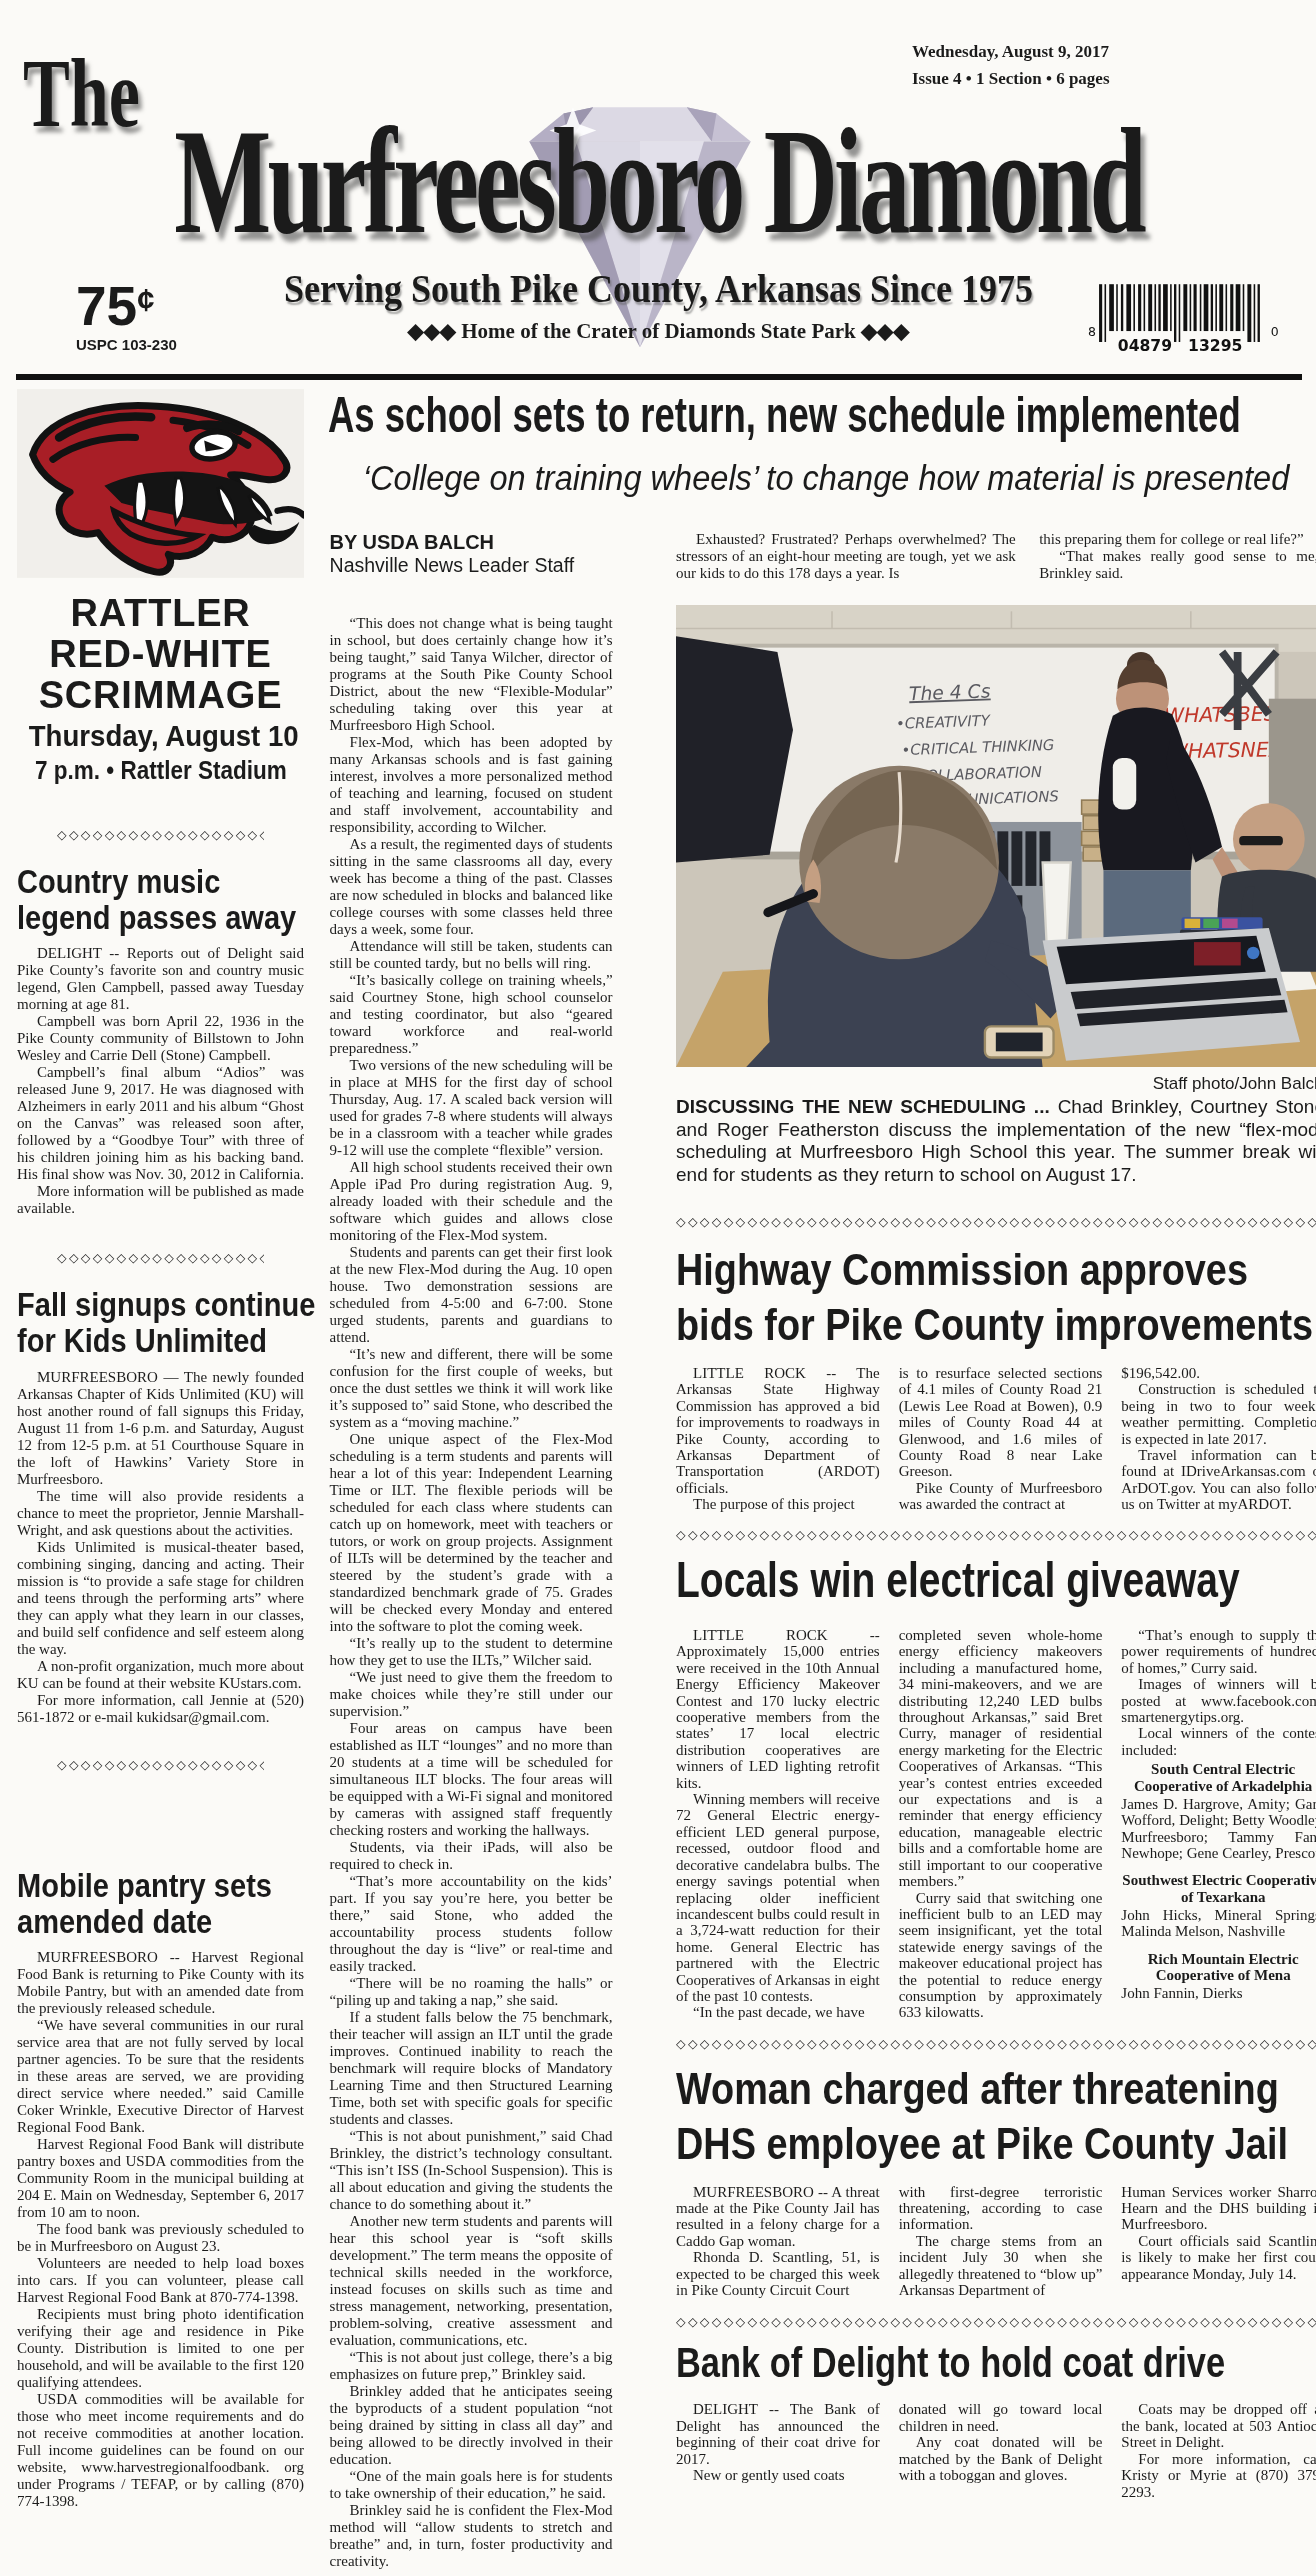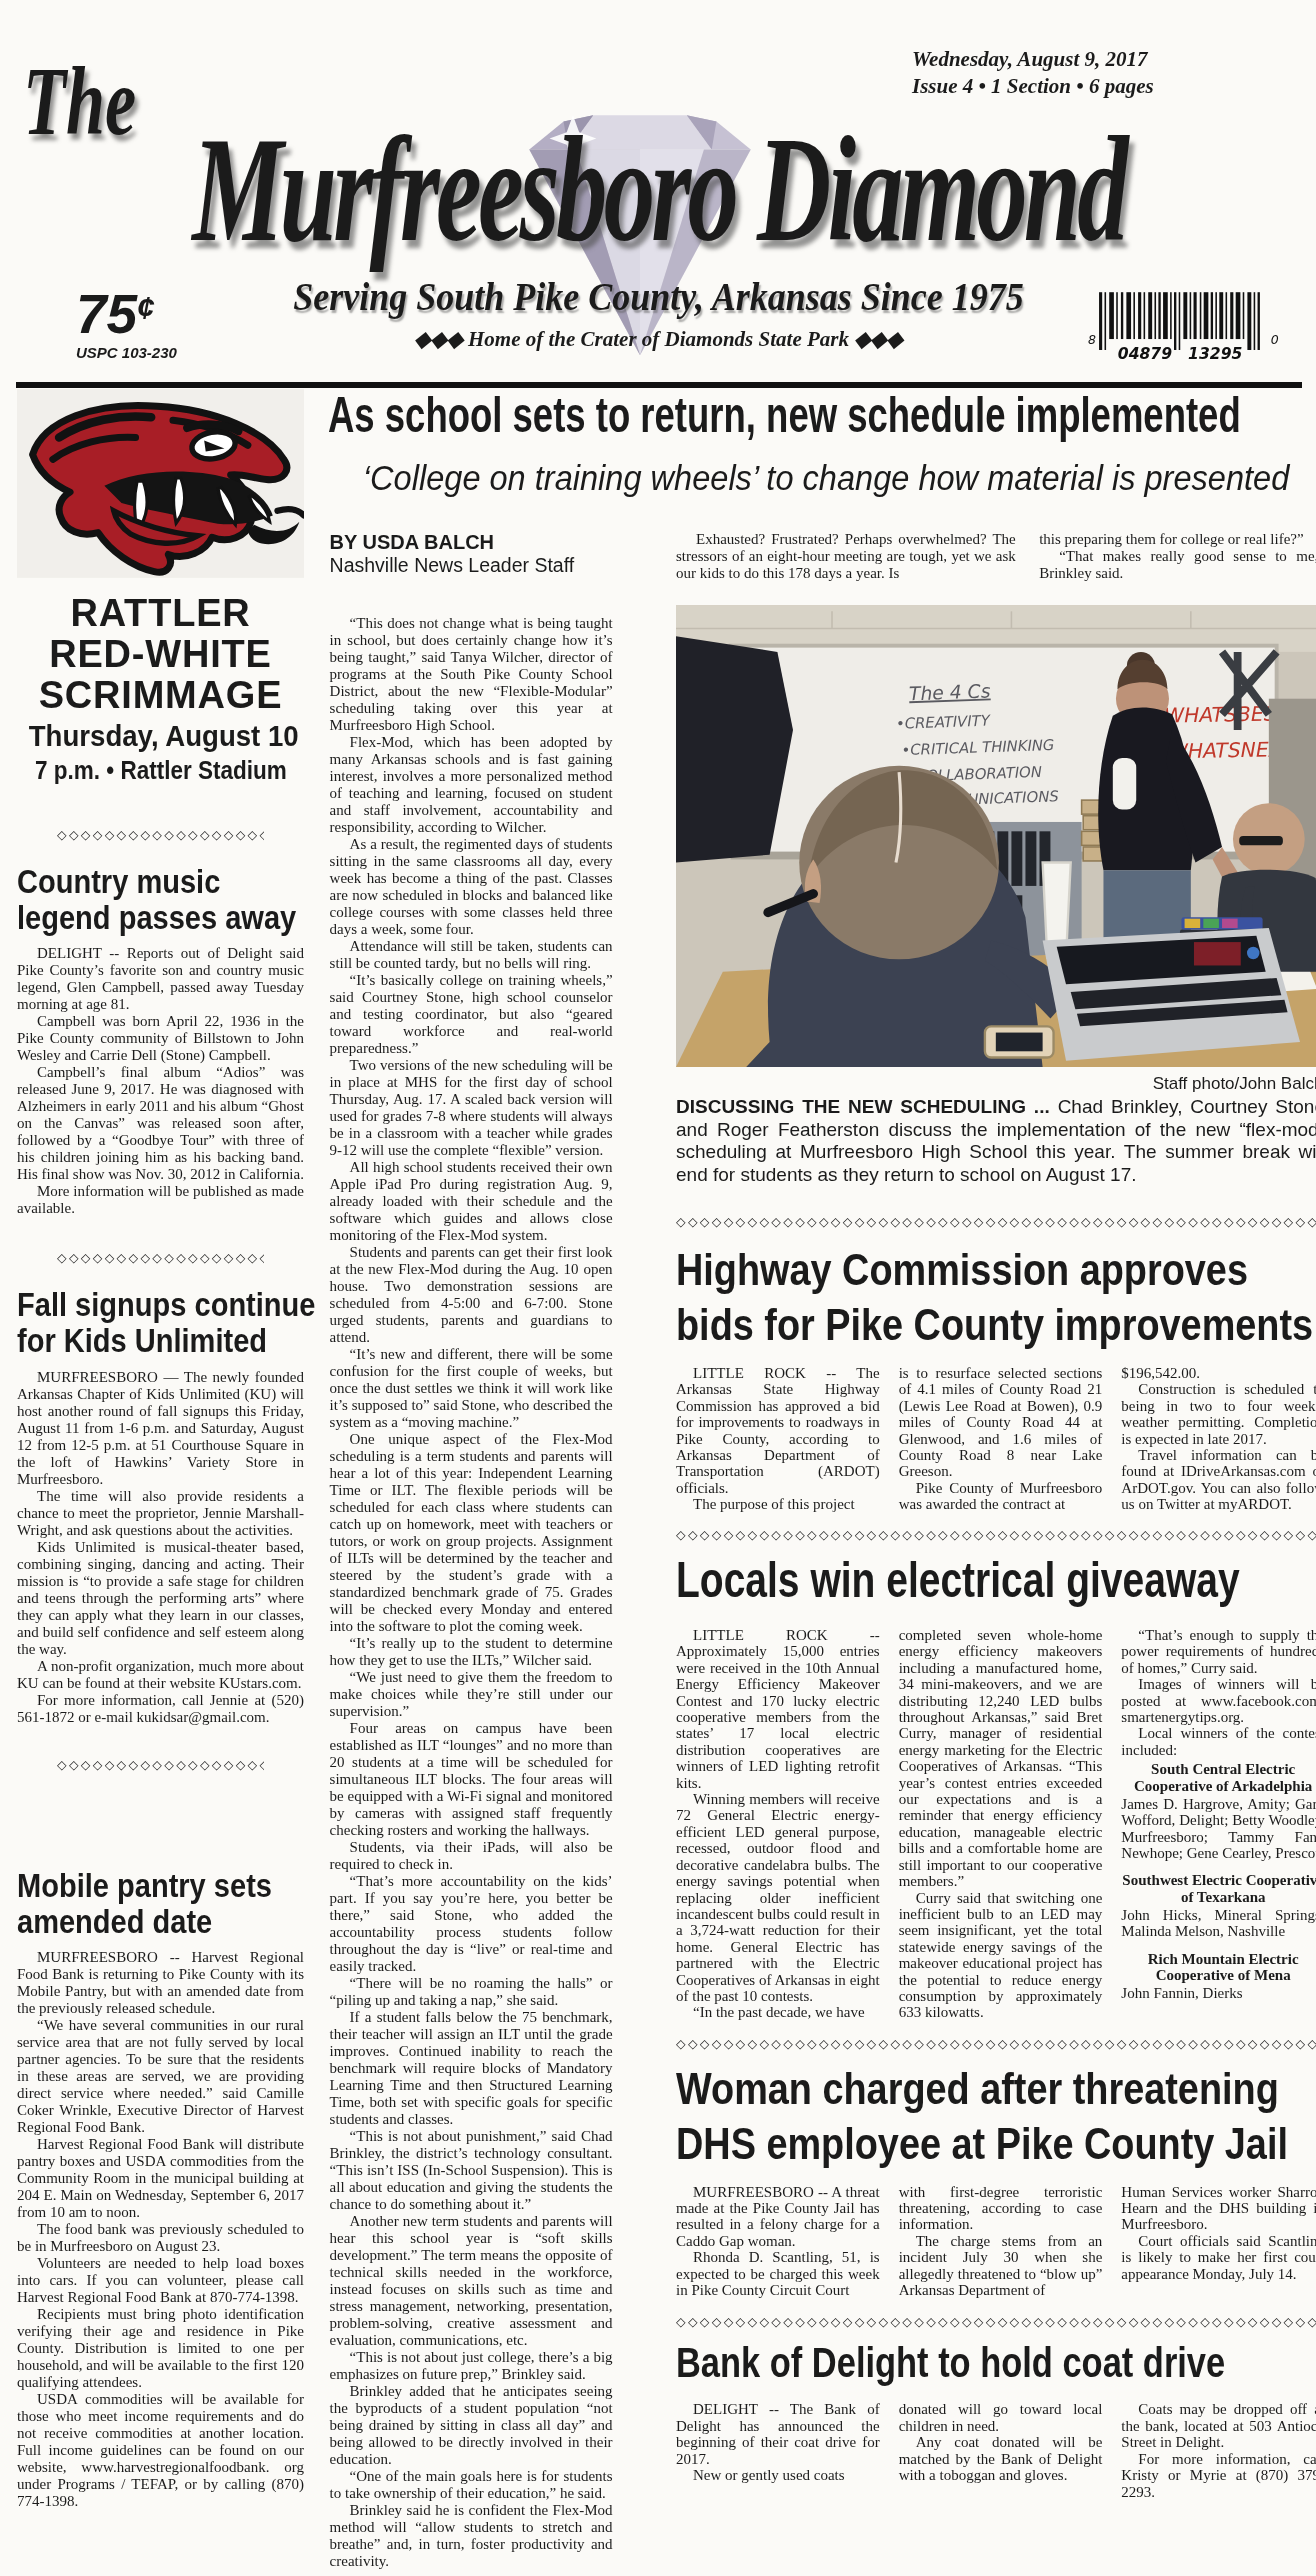--- a/index.html
+++ b/index.html
@@ -1,34 +1,34 @@
 <!DOCTYPE html>
 <html style="font-size:12.5px"><head>
 <meta charset="utf-8">
 <style>
   html,body{margin:0;padding:0;background:#6e6e6e;}
   #page{position:relative;width:1317px;height:2576px;background:#fbfaf7;color:#1b1b1b;overflow:hidden;
         font-family:"Liberation Serif",serif;}
   
-  .masthead{position:absolute;left:0;top:12px;width:1178px;height:375px;font-style:italic;}
+  .masthead{position:absolute;left:0;top:4px;width:1178px;height:375px;}
   .gem-wrap{position:absolute;left:476px;top:86px;z-index:0;}
   .mh-the{position:absolute;left:23.4px;top:41px;z-index:2;font-family:"Liberation Serif",serif;font-weight:bold;
           font-size:78px;line-height:78px;transform:scale(.9,1.25);transform-origin:left top;
           text-shadow:3.9px 4.7px 3.9px rgba(60,60,60,.55);}
   .mh-title{position:absolute;left:0px;top:92px;width:1317px;z-index:2;text-align:center;white-space:nowrap;
           font-family:"Liberation Serif",serif;font-weight:bold;font-size:106px;letter-spacing:-3.9px;
           transform:scale(.97,1.42);transform-origin:center top;
           text-shadow:4.7px 5.5px 3.9px rgba(80,80,80,.6);}
   .mh-tagline{position:absolute;left:0;top:264px;width:1317px;z-index:2;text-align:center;white-space:nowrap;
           font-family:"Liberation Serif",serif;font-weight:bold;font-size:36px;transform:scaleY(1.1);
           text-shadow:1.6px 2.3px 1.6px rgba(90,90,90,.5);}
   .mh-subtag{position:absolute;left:0;top:315px;width:1317px;z-index:2;text-align:center;
           font-family:"Liberation Serif",serif;font-weight:bold;font-size:21px;}
   .mh-date{position:absolute;left:912px;top:34px;z-index:2;font-family:"Liberation Serif",serif;
-          font-weight:bold;font-size:21px;line-height:27px;}
+          font-weight:bold;font-size:17px;line-height:27px;}
   .mh-price{position:absolute;left:76px;top:269px;z-index:2;font-family:"Liberation Sans",sans-serif;
           font-weight:bold;font-size:55px;line-height:55px;}
   .mh-price .cent{font-size:31px;vertical-align:14px;}
   .mh-uspc{position:absolute;left:76px;top:332px;z-index:2;font-family:"Liberation Sans",sans-serif;
           font-weight:bold;font-size:15px;}
   .mh-barcode{position:absolute;left:1085px;top:277px;z-index:2;}
   .mh-rule{position:absolute;left:15.6px;top:370px;width:1286px;height:5.5px;background:#111;}
   
   .ddiv{white-space:nowrap;overflow:hidden;font-size:12.5px;letter-spacing:2.3px;color:#2a2a2a;height:17px;line-height:17px;}
   p.body{margin:0;text-align:justify;text-indent:20px;font-size:15px;line-height:17px;}

